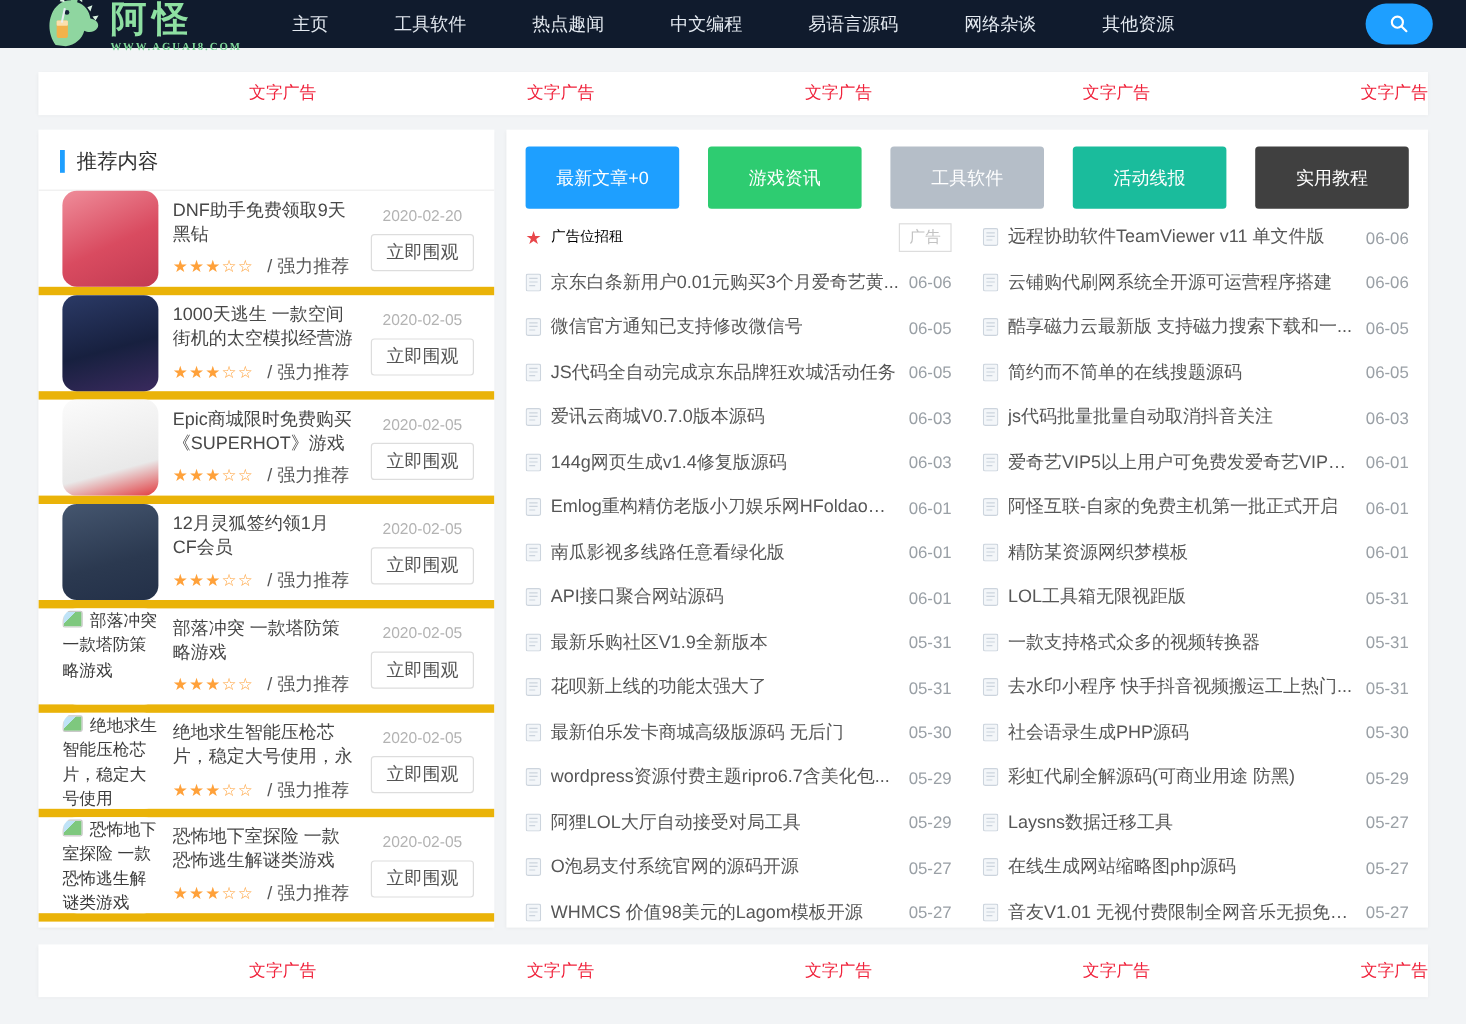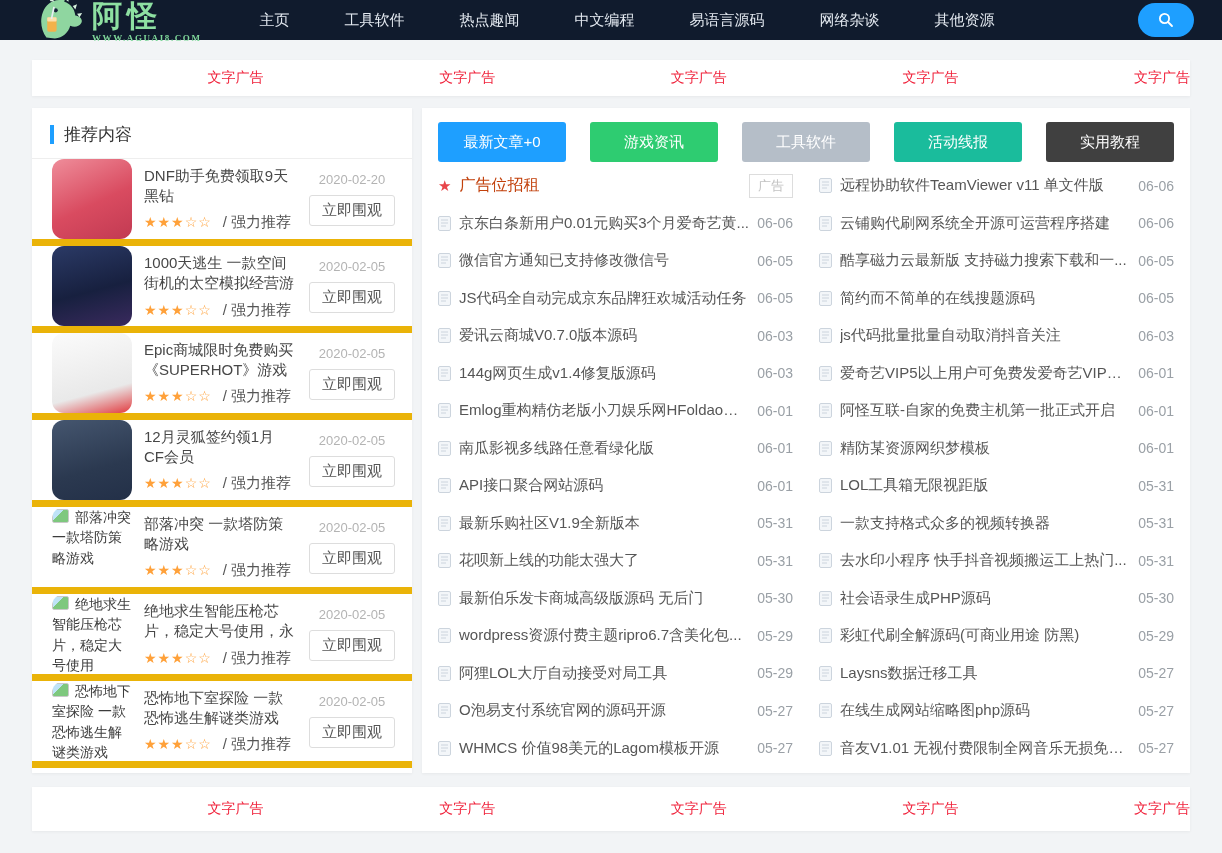--- a/index.html
+++ b/index.html
@@ -13,21 +13,21 @@
   
   .navbar {
     height:40px; background:#101b2d; display:flex; align-items:center;
     padding:0 28px 0 34px;
   }
   .logo { display:flex; align-items:flex-end; gap:6px; }
   .logo-art { flex:0 0 auto; }
   .logo-text { display:flex; flex-direction:column; line-height:1; margin-bottom:2px; }
   .logo-title { font-size:30px; font-weight:bold; color:#8ee0a2; letter-spacing:5px; }
   .logo-sub { font-size:9px; color:#7fd79a; letter-spacing:1.6px; margin-top:3px; font-weight:bold;font-family:Liberation Serif, serif; }
-  .nav-menu { display:flex; gap:55px; margin-left:58px; flex:1; }
+  .nav-menu { display:flex; gap:55px; margin-left:42px; flex:1; }
   .nav-item { color:#e3e9f0; font-size:15px; }
   .search-btn {
     width:56px; height:34px; border:none; border-radius:17px;
     background:#1e9fff; display:flex; align-items:center; justify-content:center;
     cursor:pointer;
   }
 
   
   .ad-bar {
     width:1158px; margin:20px auto 0 auto; background:#fff; height:36px;
@@ -80,34 +80,34 @@
   .view-btn {
     background:#fff; border:1px solid #ddd; border-radius:3px; color:#555;
     font-size:15px; padding:5px 12px; cursor:pointer; white-space:nowrap;
     font-family:inherit;
   }
 
   
   .content { flex:1; padding:14px 16px 10px 16px; overflow:hidden; }
   .tabs { display:flex; justify-content:space-between; gap:24px; }
   .tab {
-    flex:1; height:40px; border:none; border-radius:3px; color:#fff; font-size:15px;
+    flex:1; height:52px; border:none; border-radius:3px; color:#fff; font-size:15px;
     cursor:pointer; font-family:inherit;
   }
   .lists { display:flex; gap:26px; margin-top:5px; }
   .list { flex:1; min-width:0; }
   .row { display:flex; align-items:center; height:37.5px; gap:8px; }
   .row-title {
     flex:1; min-width:0; color:#565656; font-size:15px;
     white-space:nowrap; overflow:hidden; text-overflow:ellipsis;
   }
   .row-date { color:#9aa0a6; font-size:14px; flex:0 0 auto; }
   .doc-icon { flex:0 0 auto; display:flex; }
   .ad-row .star-icon { color:#e8464a; font-size:15px; flex:0 0 auto; }
-  .ad-row .ad-title { flex:1; color:#c2410c; font-size:16px; }
+  .ad-row .ad-title { flex:1; color:#000000; font-size:12px; }
   .ad-badge {
     border:1px solid #ddd; color:#c2c2c2; font-size:13px; padding:2px 8px;
     flex:0 0 auto;
   }
 </style>
 </head>
 <body>
 
 <nav class="navbar">
   <a class="logo">

